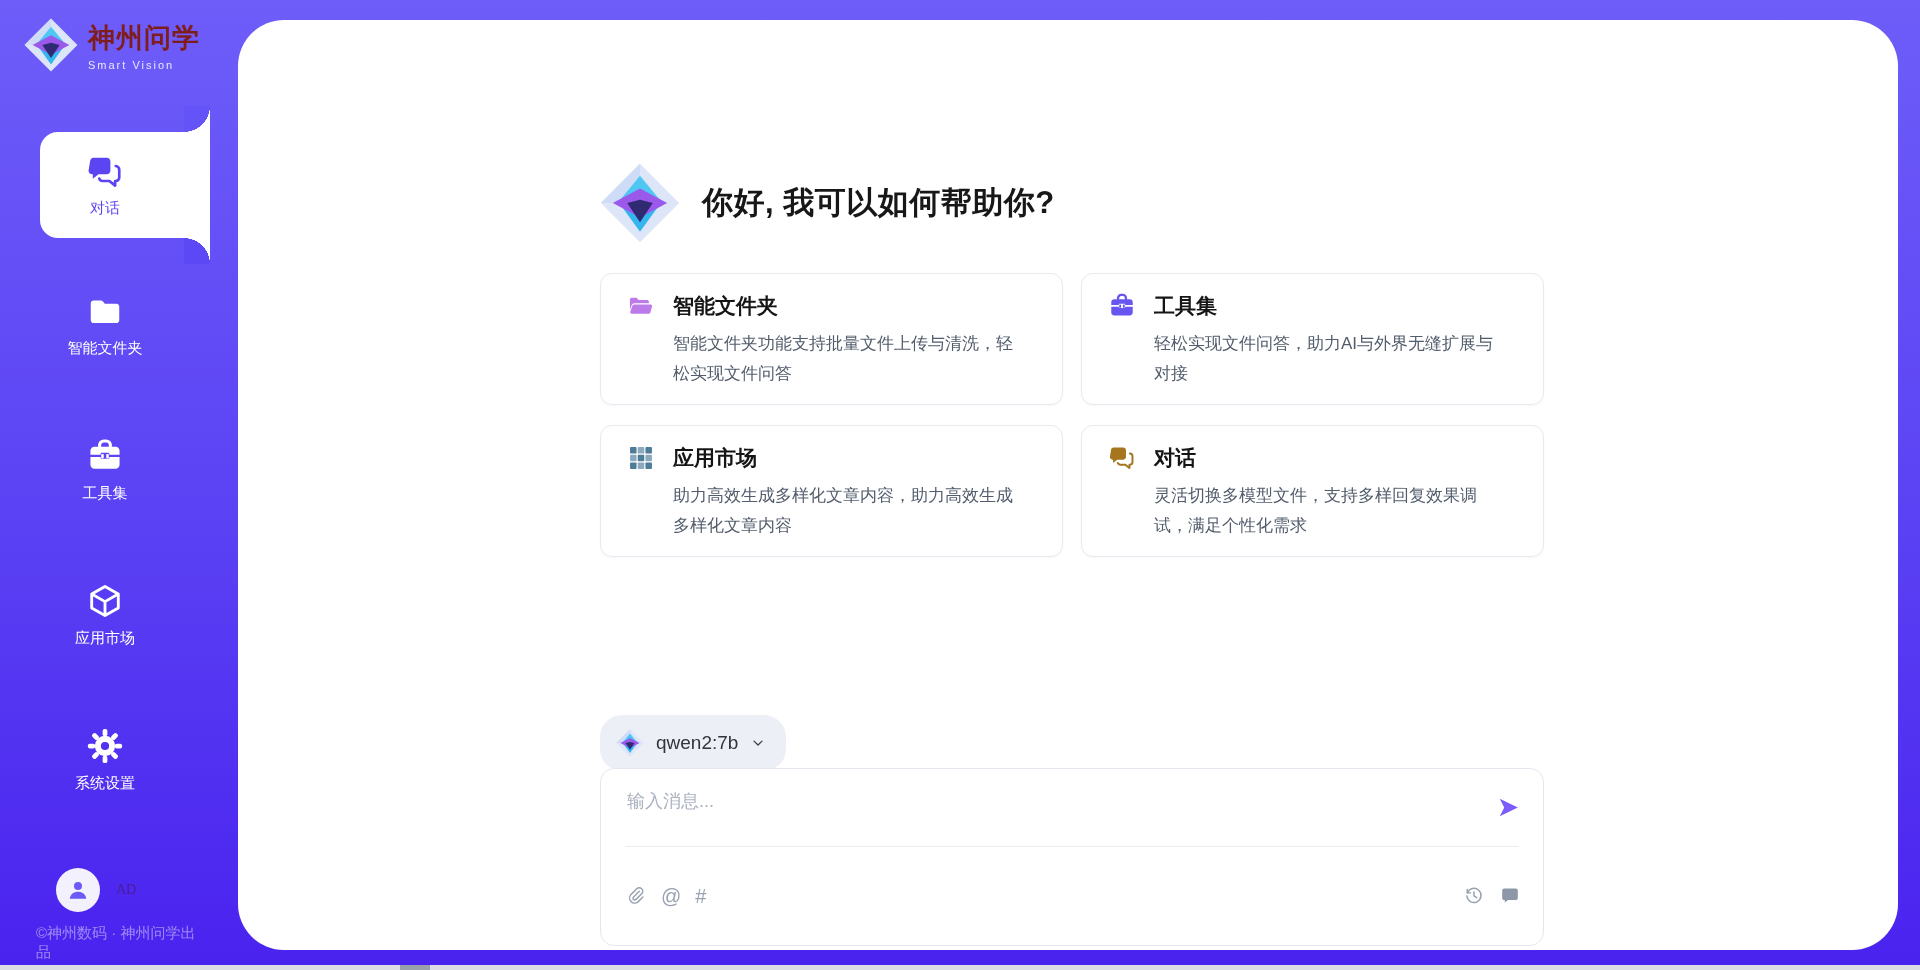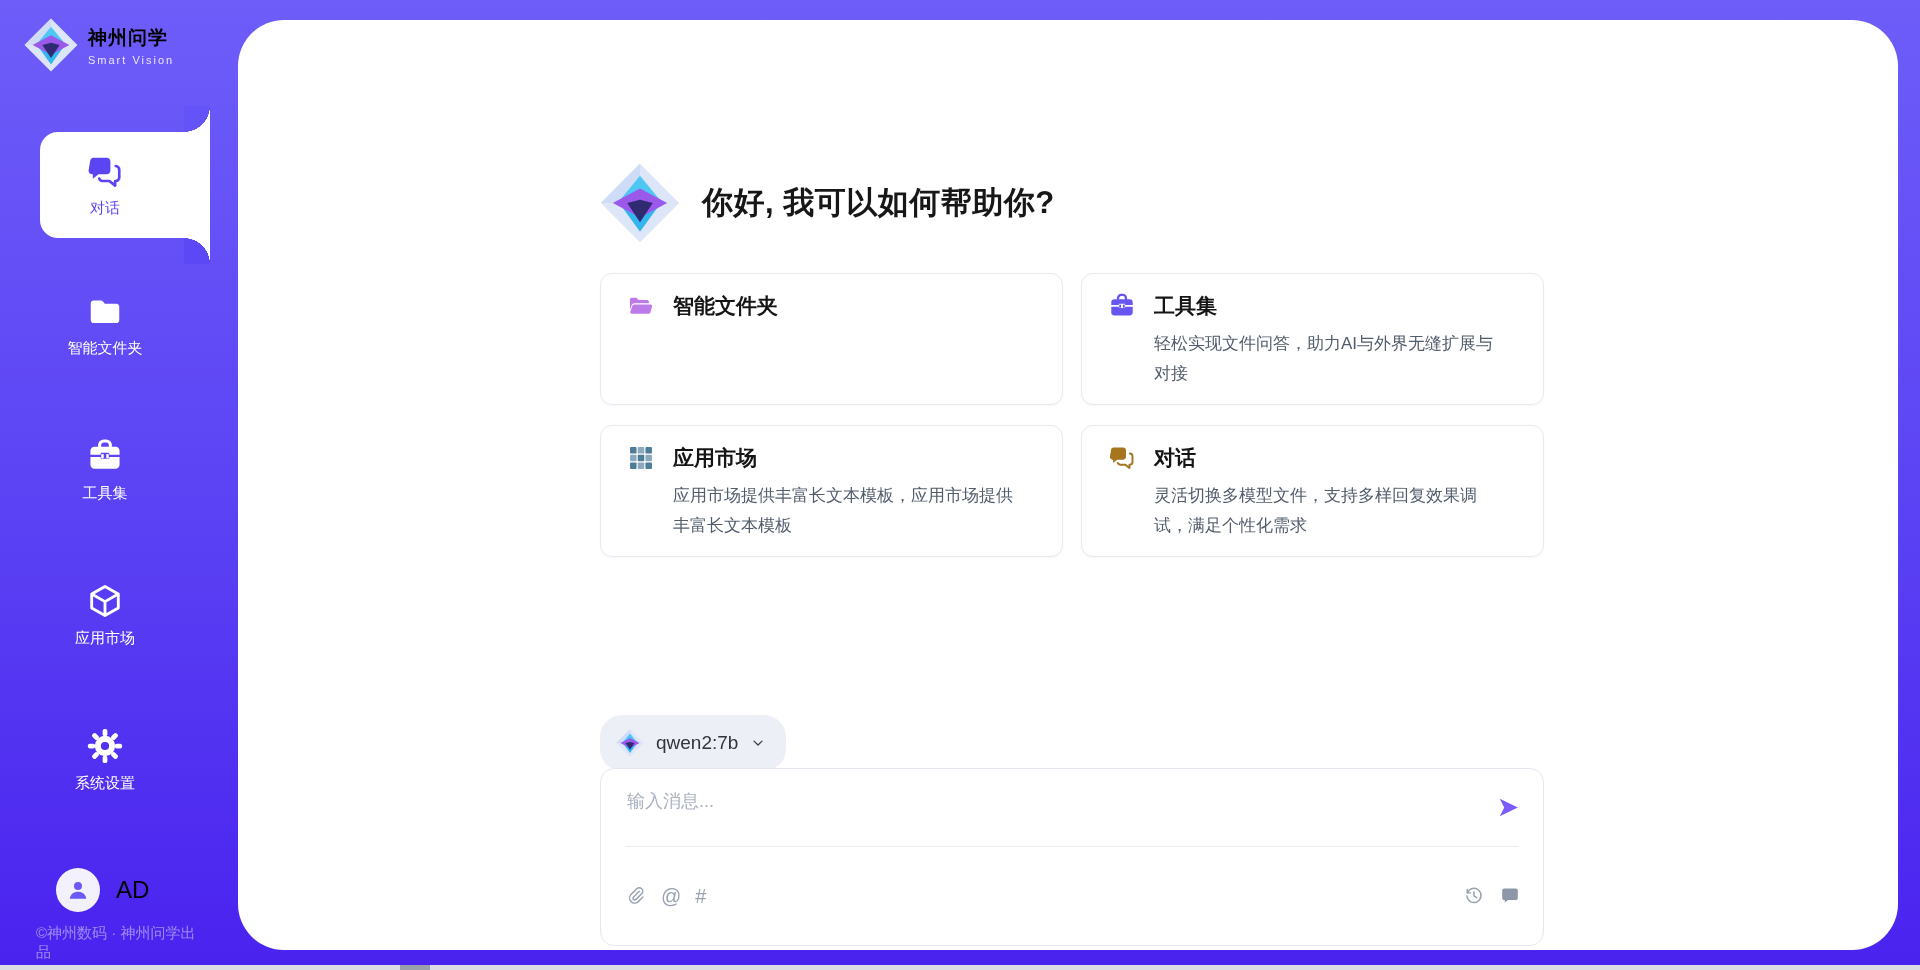--- a/index.html
+++ b/index.html
@@ -8,40 +8,40 @@
     font-family:"Liberation Sans","DejaVu Sans",sans-serif;
     background:linear-gradient(180deg,#6e5df9 0%,#5a41f4 55%,#4a22ef 100%);
     position:relative;
   }
   svg { display:block; }
 
   
   .sidebar { position:absolute; left:0; top:0; width:210px; height:970px; }
   .brand { position:absolute; left:24px; top:18px; display:flex; align-items:center; gap:10px; }
   .brand-gem { width:54px; height:54px; }
-  .brand-name { color:#000000; font-size:19px; font-weight:700; letter-spacing:1px; }
+  .brand-name { color:#7f1d1d; font-size:27px; font-weight:700; letter-spacing:1px; }
   .brand-sub { color:#e9e7ff; font-size:11px; letter-spacing:2px; margin-top:3px; }
 
   .nav-item { position:absolute; left:0; width:210px; display:flex; flex-direction:column;
               align-items:center; gap:9px; color:#fff; cursor:pointer; z-index:2; }
   .nav-item .nav-ic { width:38px; height:38px; color:#fff; }
   .nav-item .nav-label { font-size:15px; color:#fff; }
   .nav-item.active { height:106px; justify-content:center; gap:8px; }
   .nav-item.active .nav-ic, .nav-item.active .nav-label { color:#5b45f2; position:relative; z-index:2; }
   .tab-bg { position:absolute; left:40px; right:0; top:0; bottom:0; background:#fff;
             border-radius:18px 0 0 18px; z-index:1; }
   .fillet { position:absolute; right:0; width:26px; height:26px; z-index:1; }
   .fillet.top    { top:-26px;  background:radial-gradient(circle 26px at 0 0,    #6453f7 99%, #ffffff 100%); }
   .fillet.bottom { top:106px;  background:radial-gradient(circle 26px at 0 100%, #5c48f5 99%, #ffffff 100%); }
 
   .user-row { position:absolute; left:56px; top:868px; display:flex; align-items:center; gap:16px; }
   .avatar { width:44px; height:44px; border-radius:50%; background:#f3f1fd;
             display:flex; align-items:center; justify-content:center; }
   .avatar svg { width:26px; height:26px; color:#6b59f8; }
-  .user-name { color:#000000; font-size:24px; }
+  .user-name { color:#4c1d95; font-size:14px;font-family:Liberation Serif, serif; }
   .side-footer { position:absolute; left:14px; top:924px; color:rgba(255,255,255,.45); font-size:15px;margin-left:22px; }
 
   
   .main-panel { position:absolute; left:210px; top:20px; right:22px; bottom:20px;
                 background:#fff; border-radius:46px;margin-left:28px; }
   .center-col { position:absolute; left:362px; top:0; width:944px; height:100%; }
 
   .greeting { position:absolute; top:143px; left:0; display:flex; align-items:center; gap:22px; }
   .greet-gem { width:80px; height:80px; }
   .greet-text { font-size:31px; font-weight:700; color:#171717; letter-spacing:.5px; }
@@ -240,40 +240,41 @@
 
     <div class="cards">
 
       <div class="card">
         <div class="card-head">
           <svg class="card-ic" viewBox="0 0 24 24" style="color: rgb(189, 123, 233);">
               <use href="#ic-open-folder"></use>
             </svg>
           <div class="card-title">智能文件夹</div>
         </div>
+        <div class="card-desc">智能文件夹功能支持批量文件上传与清洗，轻松实现文件问答</div>
       </div>
 
       <div class="card">
         <div class="card-head">
           <svg class="card-ic" viewBox="0 0 24 24" style="color: rgb(103, 86, 240);">
               <use href="#ic-briefcase"></use>
             </svg>
           <div class="card-title">工具集</div>
         </div>
         <div class="card-desc">轻松实现文件问答，助力AI与外界无缝扩展与对接</div>
       </div>
 
       <div class="card">
         <div class="card-head">
           <svg class="card-ic" viewBox="0 0 24 24" style="color: rgb(78, 125, 153);">
               <use href="#ic-grid"></use>
             </svg>
           <div class="card-title">应用市场</div>
         </div>
-        <div class="card-desc">应用市场提供丰富长文本模板，应用市场提供丰富长文本模板</div>
+        <div class="card-desc">助力高效生成多样化文章内容，助力高效生成多样化文章内容</div>
       </div>
 
       <div class="card">
         <div class="card-head">
           <svg class="card-ic" viewBox="0 0 24 24" style="color: rgb(165, 118, 31);">
               <use href="#ic-chat"></use>
             </svg>
           <div class="card-title">对话</div>
         </div>
         <div class="card-desc">灵活切换多模型文件，支持多样回复效果调试，满足个性化需求</div>

